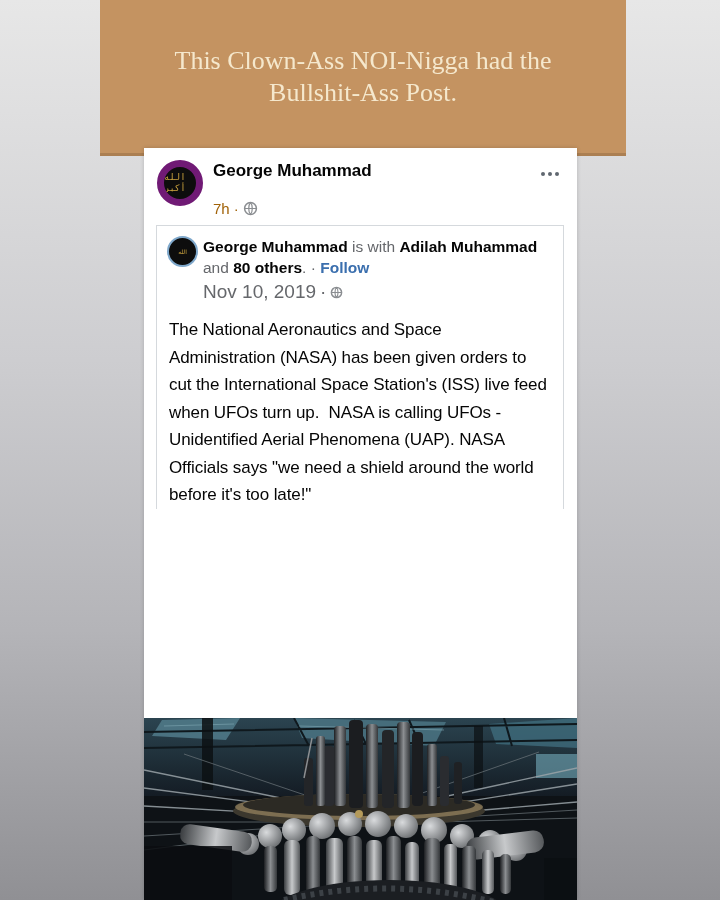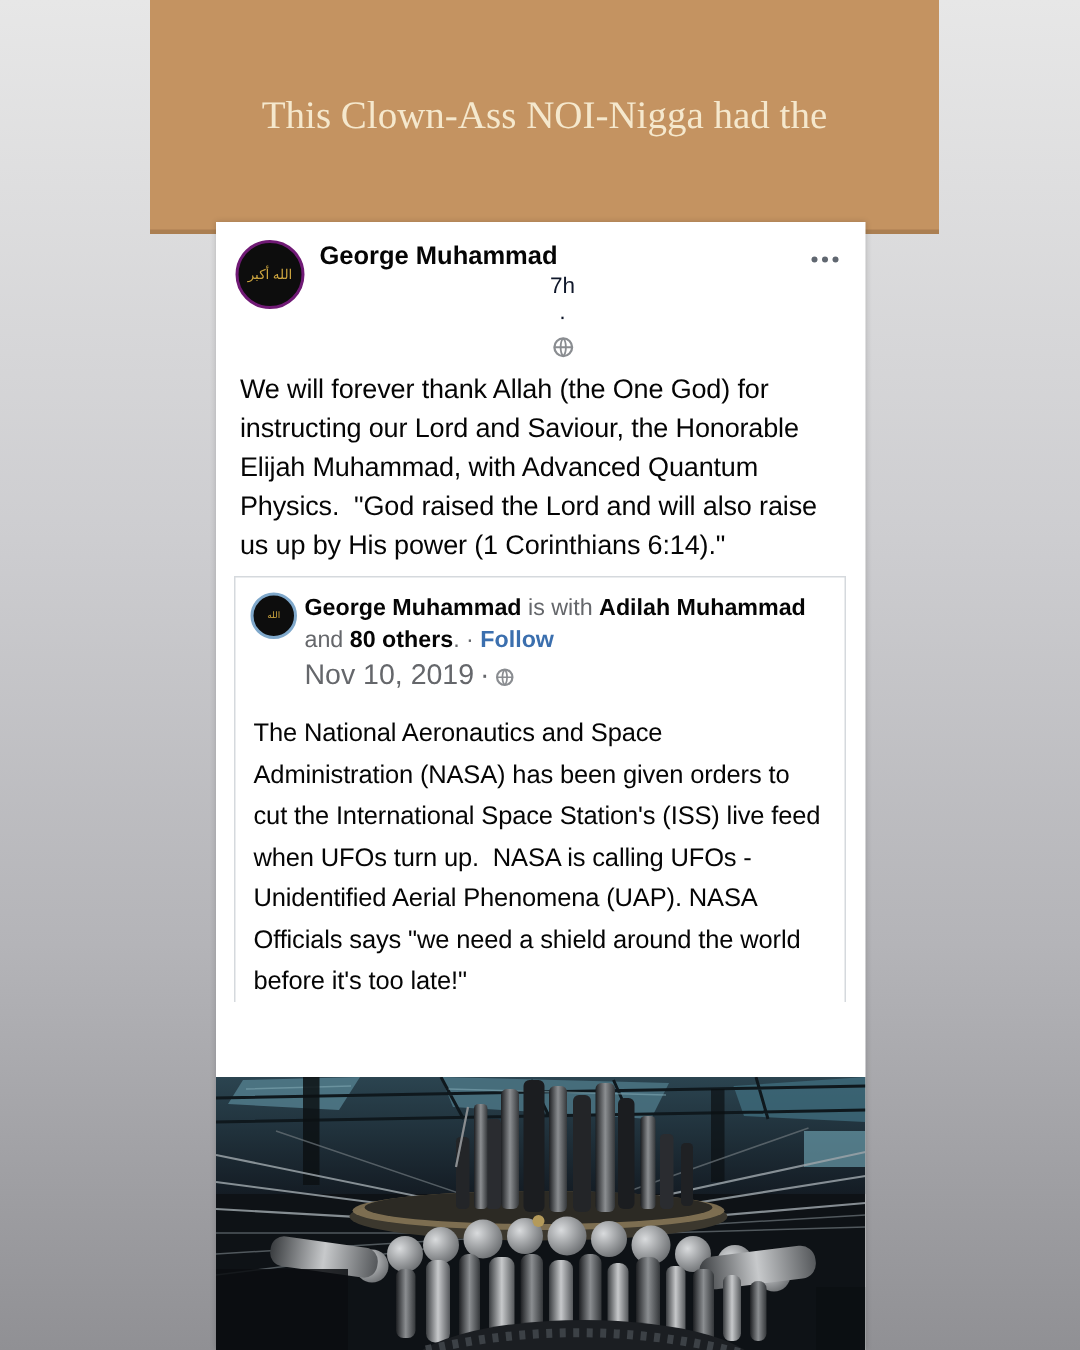--- a/index.html
+++ b/index.html
@@ -17,33 +17,33 @@
     color:#f5e8cd;font-size:26px;line-height:32px;text-align:center;
   }
   
   .fb-card{
     position:absolute;left:144px;top:148px;width:433px;height:752px;
     background:#ffffff;box-shadow:0 0 4px rgba(0,0,0,.18);
   }
   .fb-header{display:flex;align-items:flex-start;padding:12px 14px 0 13px;}
   .avatar-lg{
     width:46px;height:46px;border-radius:50%;background:#0d0d0d;
-    border:2px solid #701a75;box-sizing:border-box;flex:0 0 auto;
+    border:7px solid #701a75;box-sizing:border-box;flex:0 0 auto;
     display:flex;align-items:center;justify-content:center;
-    color:#cda53f;font-family:Liberation Serif, serif;font-size:9px;overflow:hidden;
+    color:#cda53f;font-family:Liberation Mono, monospace;font-size:9px;overflow:hidden;
   }
   .avatar-sm{
     width:31px;height:31px;border-radius:50%;background:#0d0d0d;
     border:2px solid #7fa8cb;box-sizing:border-box;flex:0 0 auto;
     display:flex;align-items:center;justify-content:center;
     color:#cda53f;font-family:"DejaVu Sans",sans-serif;font-size:6px;overflow:hidden;
   }
   .hdr-info{margin-left:10px;flex:1;}
   .author-name{font-size:17px;font-weight:bold;color:#050505;line-height:22px;}
-  .meta-row{display:flex;align-items:center;gap:4px;color:#0f172a;font-size:15px;margin-top:0;flex-direction:column;}
+  .meta-row{display:flex;align-items:center;gap:4px;color:#a16207;font-size:15px;margin-top:18px;}
   .globe{flex:0 0 auto;}
   .ellipsis-btn{padding:4px 2px;cursor:pointer;}
   .post-text{
     padding:7px 16px 0 16px;font-size:18px;line-height:26px;color:#050505;
     white-space:pre-wrap;letter-spacing:-0.1px;
   }
   .hashtags{
     padding:0 16px;font-size:18px;line-height:26.5px;color:#3d6491;
     white-space:pre-wrap;letter-spacing:-0.1px;
   }
@@ -63,20 +63,21 @@
   }
   
   .photo-wrap{position:absolute;left:0;bottom:0;width:433px;height:182px;overflow:hidden;}
   .photo-wrap svg{display:block;}
 </style>
 </head>
 <body>
 
 <div class="overlay-banner">
   <div>This Clown-Ass NOI-Nigga had the</div>
+  <div>Bullshit-Ass Post.</div>
 </div>
 
 <div class="fb-card">
 
   <div class="fb-header">
     <div class="avatar-lg">
       <span>الله أكبر</span>
     </div>
     <div class="hdr-info">
       <div class="author-name">George Muhammad</div>
@@ -91,21 +92,20 @@
     </div>
     <div class="ellipsis-btn">
       <svg width="22" height="8" viewBox="0 0 22 8">
         <circle cx="4" cy="4" r="2" fill="#606770"></circle>
         <circle cx="11" cy="4" r="2" fill="#606770"></circle>
         <circle cx="18" cy="4" r="2" fill="#606770"></circle>
       </svg>
     </div>
   </div>
 
-  <div class="post-text">We will forever thank Allah (the One God) for instructing our Lord and Saviour, the Honorable Elijah Muhammad, with Advanced Quantum Physics.  "God raised the Lord and will also raise us up by His power (1 Corinthians 6:14)."</div>
 
   <div class="embedded">
     <div class="embedded-header">
       <div class="avatar-sm">
         <span>الله</span>
       </div>
       <div class="emb-info">
         <div class="emb-title"><span class="b">George Muhammad</span> <span>is with</span> <span class="b">Adilah Muhammad</span> <span>and</span> <span class="b">80 others</span><span>.</span> <span>·</span> <span class="follow">Follow</span></div>
         <div class="emb-date">
           <span>Nov 10, 2019</span>

